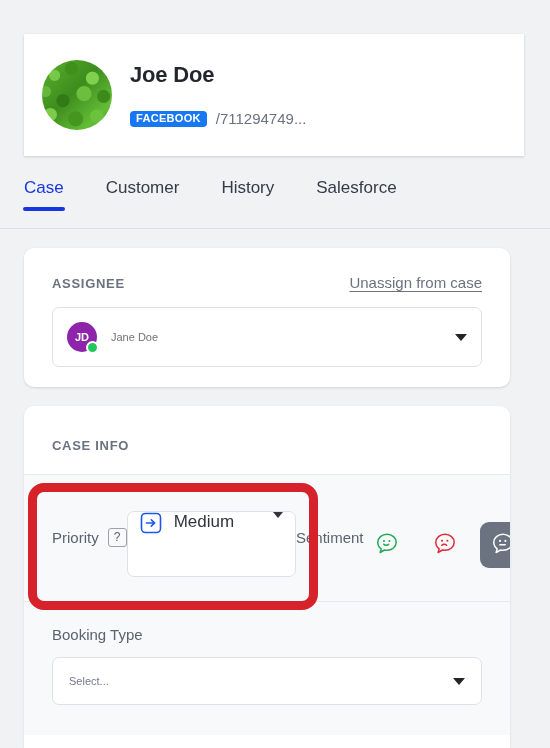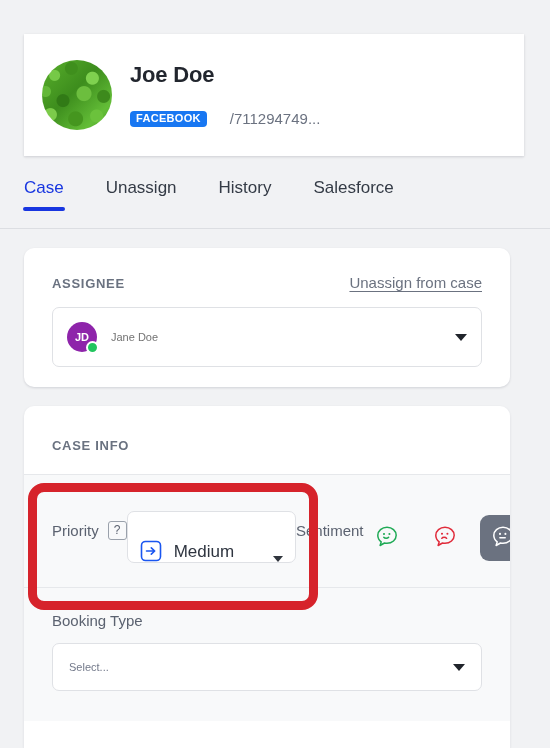--- a/index.html
+++ b/index.html
@@ -52,21 +52,21 @@
     font-size: 22px;
     font-weight: bold;
     color: #22262e;
     letter-spacing: -.2px;
     line-height: 1.1;
   }
   .contact-sub {
     margin-top: 23px;
     display: flex;
     align-items: center;
-    gap: 23px;
+    gap: 9px;
   }
   .channel-badge {
     background: #1877f2;
     color: #ffffff;
     font-size: 11px;
     font-weight: bold;
     letter-spacing: .3px;
     border-radius: 4px;
     padding: 2px 6px 3px;
     line-height: 1;
@@ -225,26 +225,26 @@
     color: #5b6270;
     display: flex;
     align-items: center;
     justify-content: center;
     cursor: pointer;
     line-height: 1;
   }
   .priority-select {
     margin-top: 14px;
     width: 220px;
-    height: 52px;
+    height: 66px;
     background: #ffffff;
     border: 1px solid #dfe1e5;
     border-radius: 7px;
     display: flex;
-    align-items: flex-end;
+    align-items: flex-start;
     padding: 0 12px;
     cursor: pointer;
   }
   .priority-icon { width: 22px; height: 22px; flex: 0 0 auto; }
   .priority-text {
     margin-left: 12px;
     flex: 1 1 auto;
     font-size: 17px;
     color: #2f3540;
   }
@@ -330,21 +330,21 @@
     <div class="contact-name">Joe Doe</div>
     <div class="contact-sub">
       <span class="channel-badge">FACEBOOK</span>
       <span class="contact-handle">/711294749...</span>
     </div>
   </div>
 </div>
 
 <div class="tabs">
   <div class="tab active">Case</div>
-  <div class="tab">Unassign</div>
+  <div class="tab">Customer</div>
   <div class="tab">History</div>
   <div class="tab">Salesforce</div>
 </div>
 <div class="tabs-rule"></div>
 
 <div class="assignee-card">
   <div class="assignee-head">
     <span class="section-label">ASSIGNEE</span>
     <span class="unassign-link">Unassign from case</span>
   </div>

